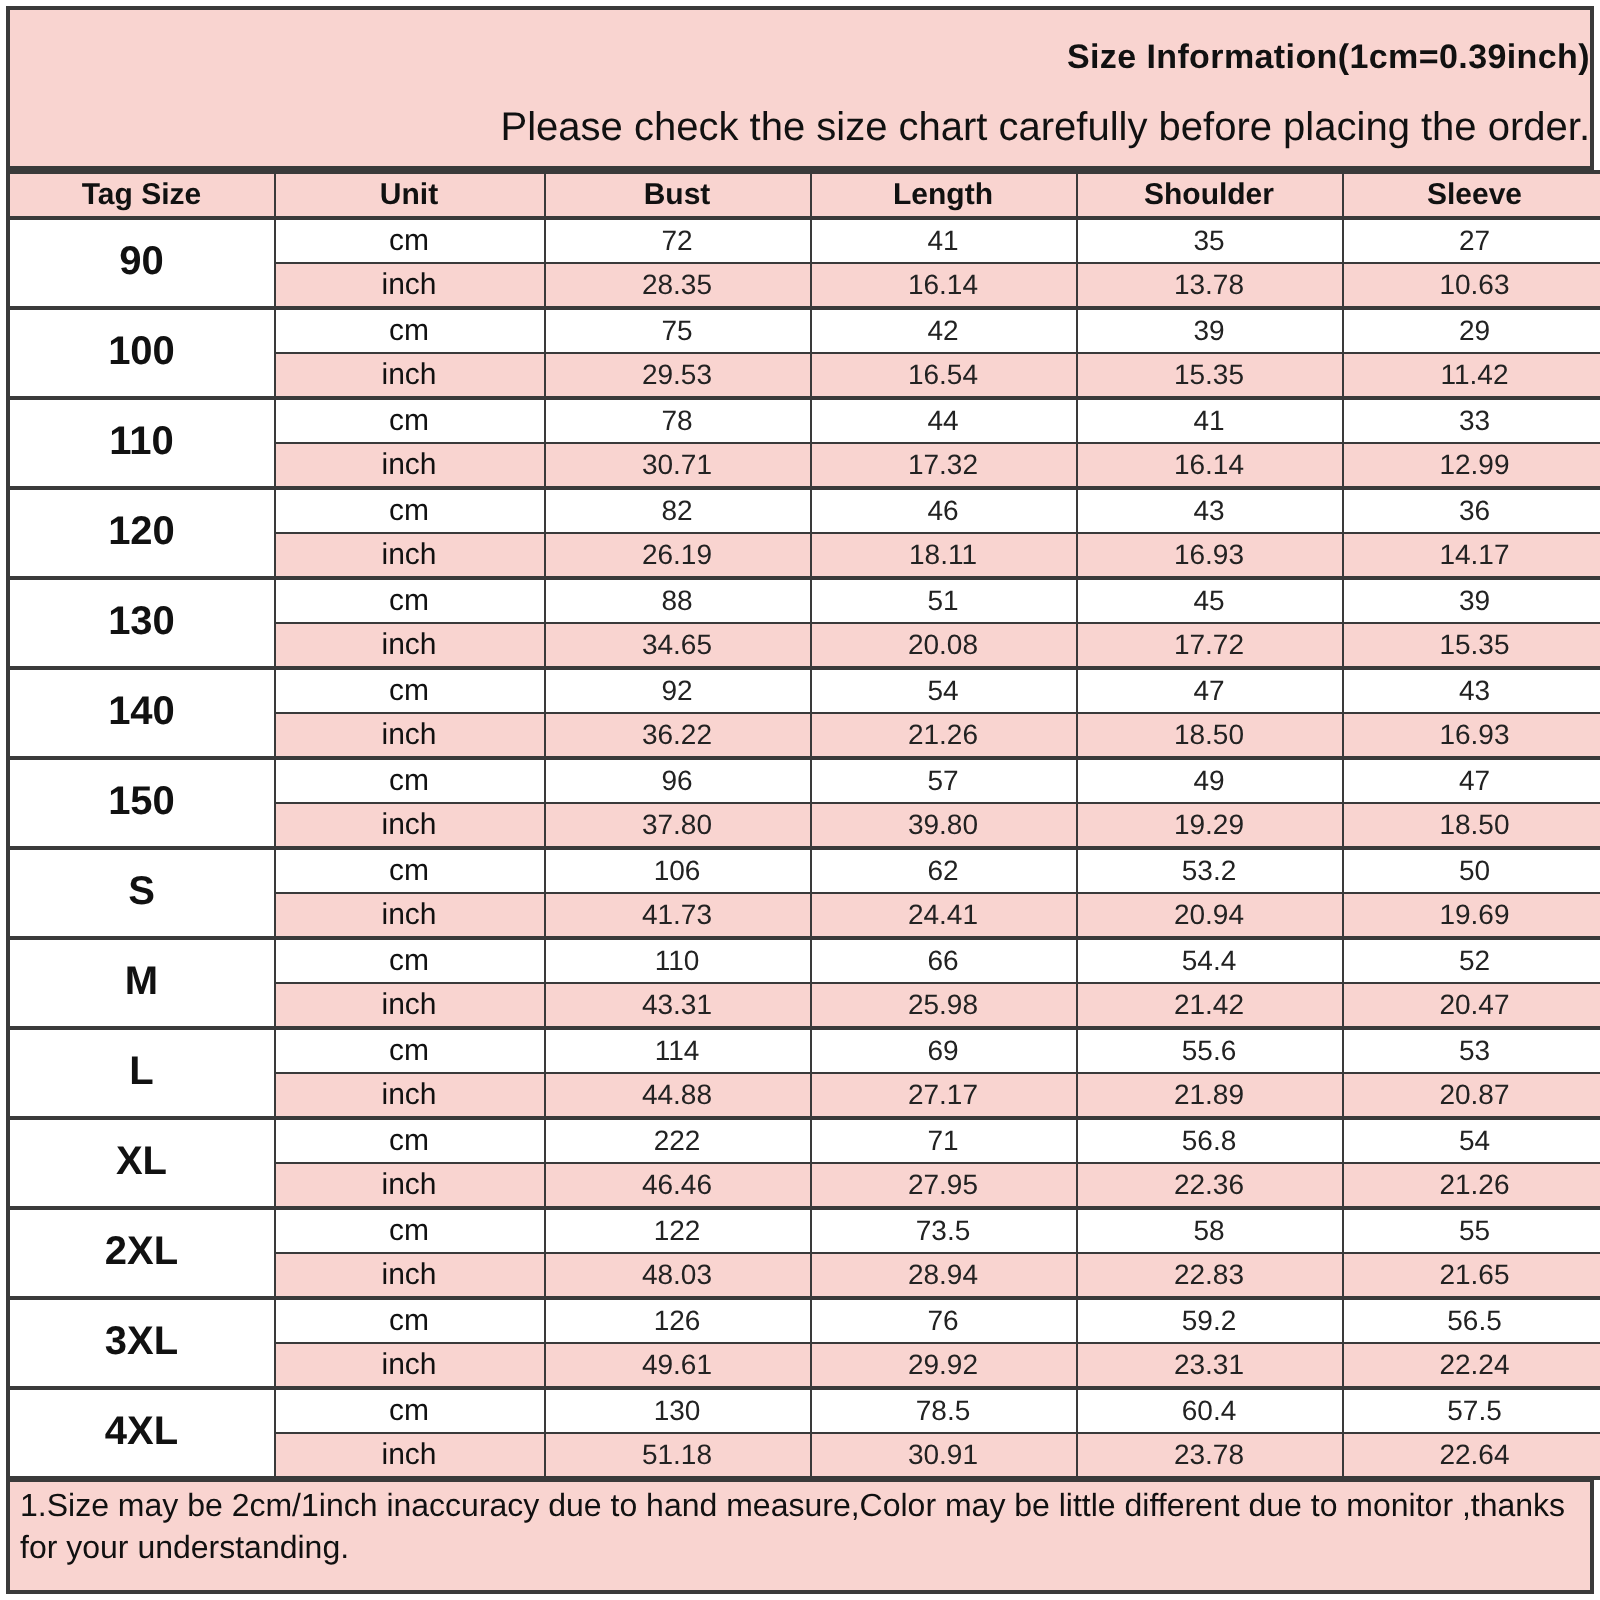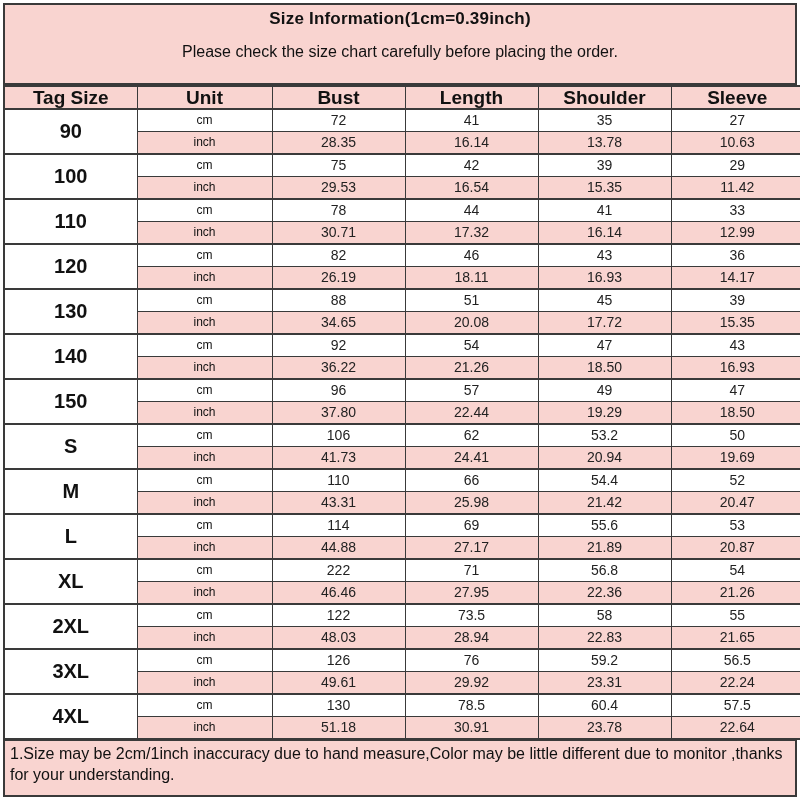--- a/index.html
+++ b/index.html
@@ -19,31 +19,31 @@
     width: 800px; height: 800px;
     padding: 3px;
     display: flex;
     flex-direction: column;
   }
   
   .header-box {
     border: 2px solid var(--border);
     background: var(--pink);
     height: 82px;
-    text-align: center;
-    padding-top: 4px;
+    text-align: right;
+    padding-top: 14px;
     flex: 0 0 auto;
   }
   .header-title {
     font-size: 17px;
     font-weight: bold;
     letter-spacing: 0.2px;
   }
   .header-subtitle {
-    font-size: 16px;
+    font-size: 20px;
     margin-top: 14px;
   }
   
   table.size-table {
     width: 100%;
     border-collapse: collapse;
     table-layout: fixed;
     border: 2px solid var(--border);
     flex: 0 0 auto;
   }
@@ -53,31 +53,31 @@
     text-align: center;
     vertical-align: middle;
     padding: 0;
     height: 21px;
     line-height: 21px;
     overflow: hidden;
     white-space: nowrap;
   }
   table.size-table thead th {
     background: var(--pink);
-    font-size: 19px;
+    font-size: 15px;
     font-weight: bold;
     height: 22px;
   }
   tbody tr.group-start td { border-top: 2px solid var(--border); }
   td.tag-cell {
     background: #ffffff;
     font-size: 20px;
     font-weight: bold;
   }
-  td.unit-cell { font-size: 12px; }
+  td.unit-cell { font-size: 15px; }
   td.val-cell  { font-size: 14px; color: #222; }
   tr.row-cm  td { background: #ffffff; }
   tr.row-inch td.unit-cell,
   tr.row-inch td.val-cell { background: var(--pink); }
   
   .footer-box {
     border: 2px solid var(--border);
     border-top-width: 1px;
     background: var(--pink);
     flex: 1 1 auto;
@@ -211,21 +211,21 @@
           <td rowspan="2" class="tag-cell">150</td>
           <td class="unit-cell">cm</td>
           <td class="val-cell">96</td>
           <td class="val-cell">57</td>
           <td class="val-cell">49</td>
           <td class="val-cell">47</td>
         </tr>
         <tr class="row-inch">
           <td class="unit-cell">inch</td>
           <td class="val-cell">37.80</td>
-          <td class="val-cell">22.44</td>
+          <td class="val-cell">39.80</td>
           <td class="val-cell">19.29</td>
           <td class="val-cell">18.50</td>
         </tr>
         <tr class="row-cm group-start">
           <td rowspan="2" class="tag-cell">S</td>
           <td class="unit-cell">cm</td>
           <td class="val-cell">106</td>
           <td class="val-cell">62</td>
           <td class="val-cell">53.2</td>
           <td class="val-cell">50</td>

